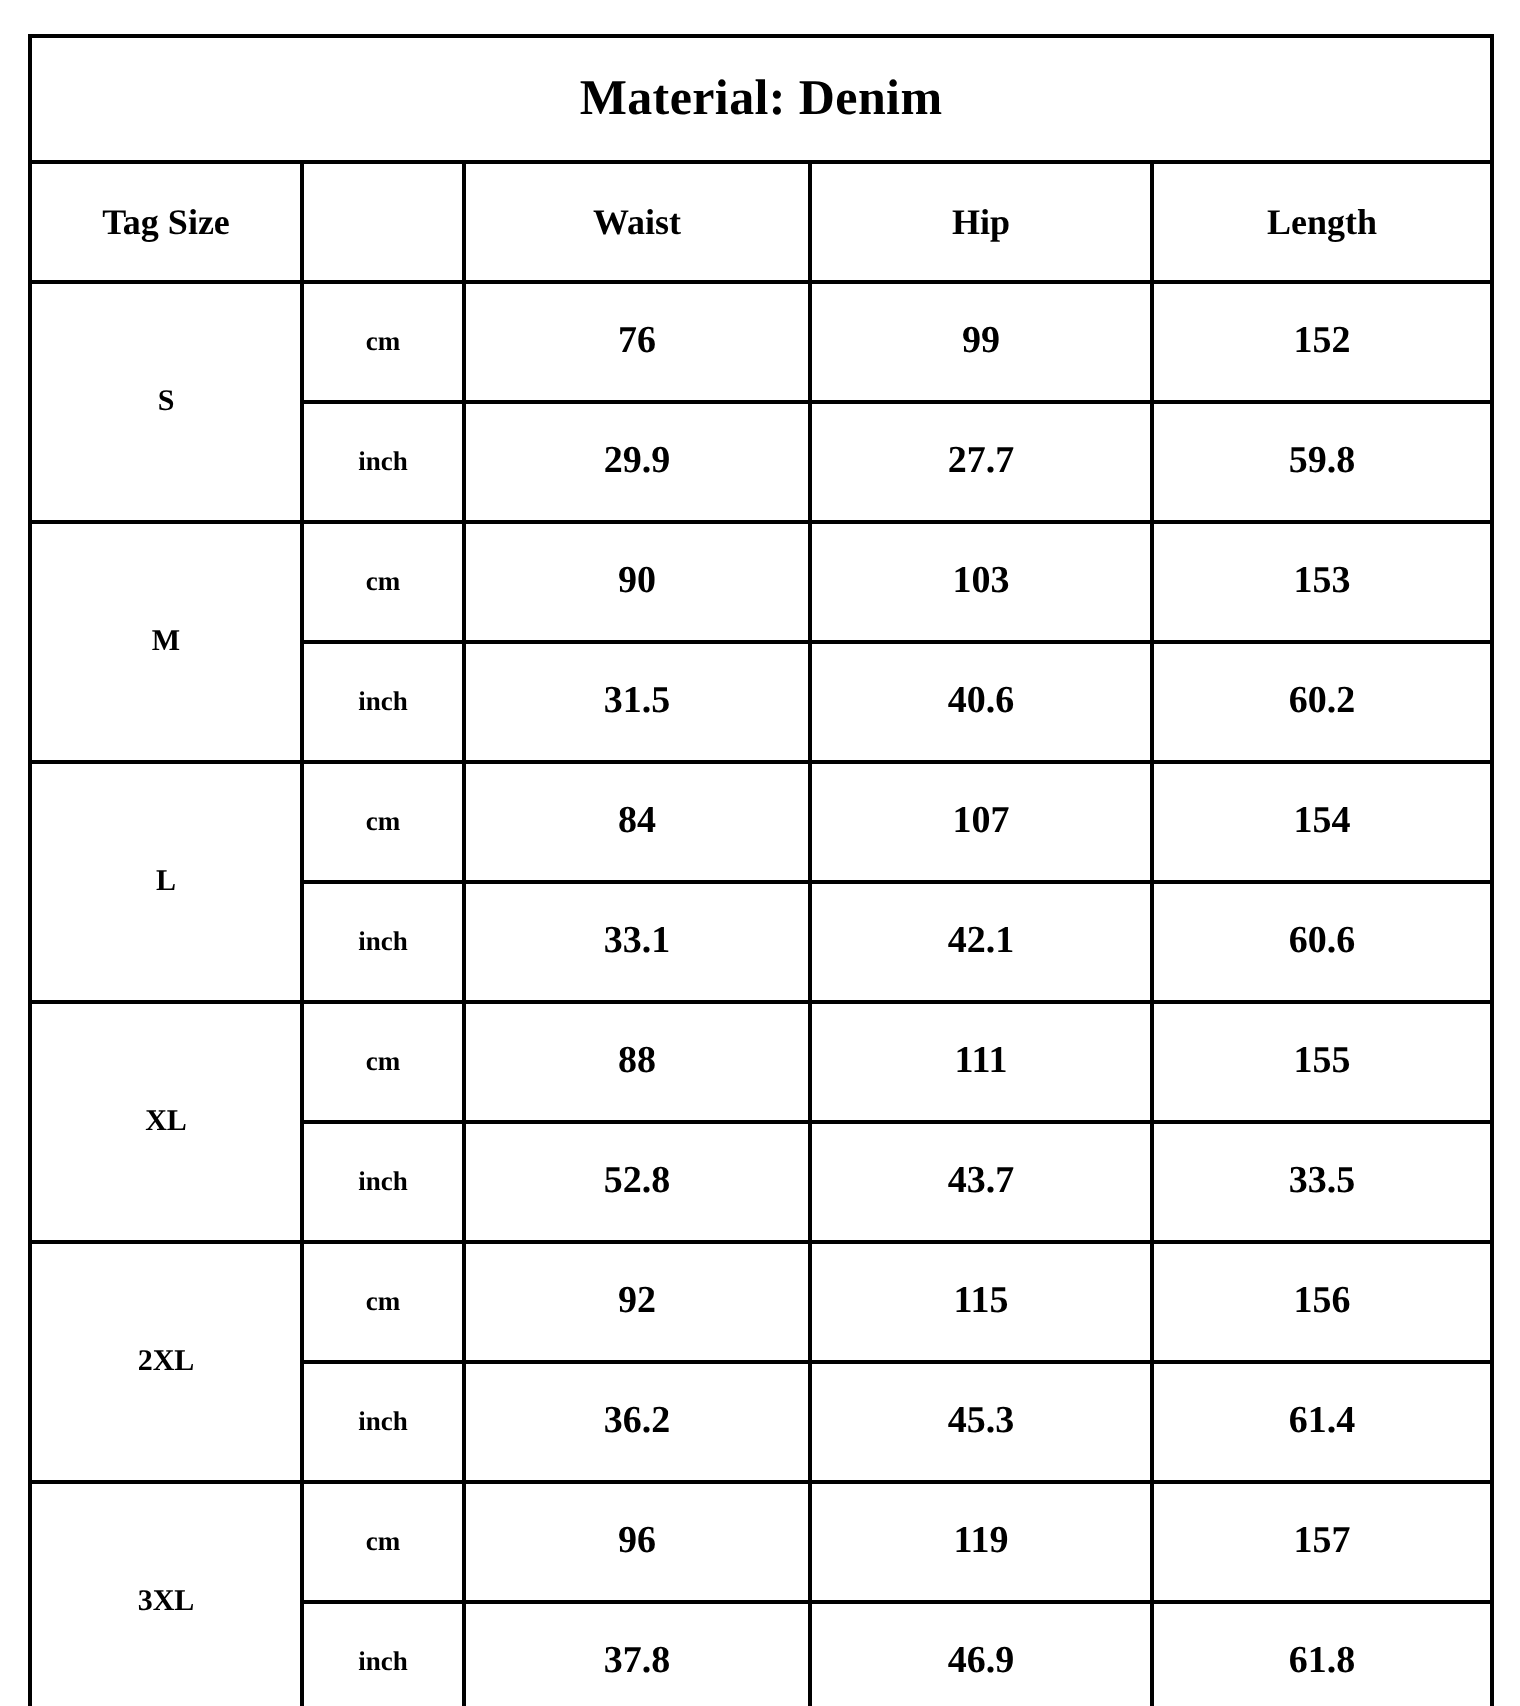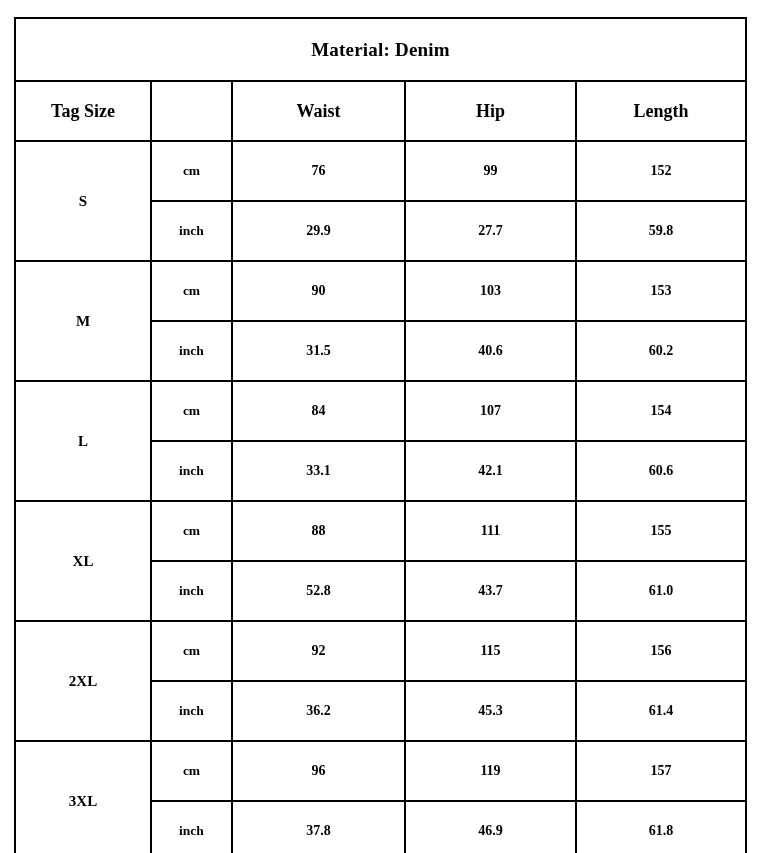--- a/index.html
+++ b/index.html
@@ -43,21 +43,21 @@
 
   
   col.c-tag    { width: 136px; }
   col.c-unit   { width: 81px;  }
   col.c-waist  { width: 173px; }
   col.c-hip    { width: 171px; }
   col.c-length { width: 170px; }
 
   td.title-cell {
     height: 61px;
-    font-size: 19px;
+    font-size: 25px;
     letter-spacing: 0.2px;
     margin-left: 30px;
   }
 
   td.col-head {
     height: 58px;
     font-size: 18px;
   }
 
   td.tag-cell {
@@ -65,21 +65,21 @@
     font-size: 15px;
   }
 
   td.unit-cell {
     height: 58px;
     font-size: 13.5px;
   }
 
   td.val-cell {
     height: 58px;
-    font-size: 14px;
+    font-size: 19px;
   }
 
   td.shaded {
     background: #c0c0c0;
   }
 </style>
 </head>
 <body>
 
 <div id="size-chart-root">
@@ -152,21 +152,21 @@
         <td class="tag-cell" rowspan="2">XL</td>
         <td class="unit-cell">cm</td>
         <td class="val-cell">88</td>
         <td class="val-cell">111</td>
         <td class="val-cell">155</td>
       </tr>
       <tr>
         <td class="unit-cell">inch</td>
         <td class="val-cell shaded">52.8</td>
         <td class="val-cell shaded">43.7</td>
-        <td class="val-cell shaded">61.0</td>
+        <td class="val-cell shaded">33.5</td>
       </tr>
 
       <tr>
         <td class="tag-cell" rowspan="2">2XL</td>
         <td class="unit-cell">cm</td>
         <td class="val-cell">92</td>
         <td class="val-cell">115</td>
         <td class="val-cell">156</td>
       </tr>
       <tr>

